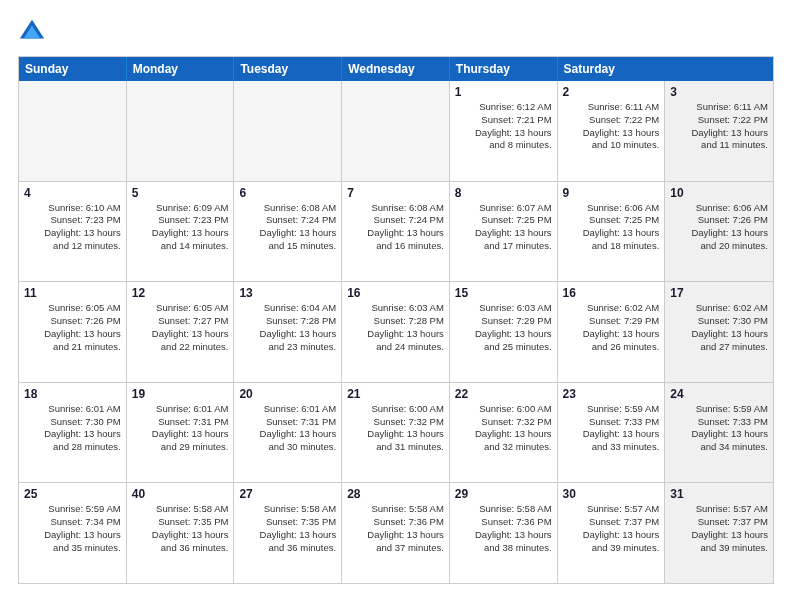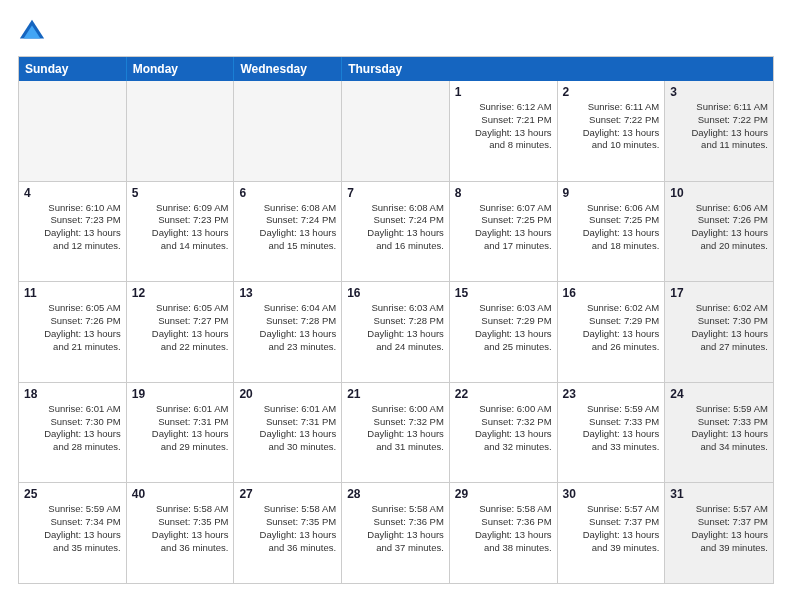--- a/index.html
+++ b/index.html
@@ -135,22 +135,24 @@
     <div class="title-block">
       <div class="title-month"></div>
       <div class="title-location"></div>
     </div>
   </div>
 
   <div class="calendar">
     <div class="cal-header">
     <div class="cal-header-cell">Sunday</div>
         <div class="cal-header-cell">Monday</div>
+        <div class="cal-header-cell">Tuesday</div>
         <div class="cal-header-cell">Wednesday</div>
         <div class="cal-header-cell">Thursday</div>
+        <div class="cal-header-cell">Saturday</div>
       </div>
     <div class="cal-body">
     <div class="cal-row">
           <div class="cal-cell empty"></div>
           <div class="cal-cell empty"></div>
           <div class="cal-cell empty"></div>
           <div class="cal-cell empty"></div>
           <div class="cal-cell">
             <div class="day-num">1</div>
             <div class="day-info" style="white-space: pre-line;">Sunrise: 6:12 AM

